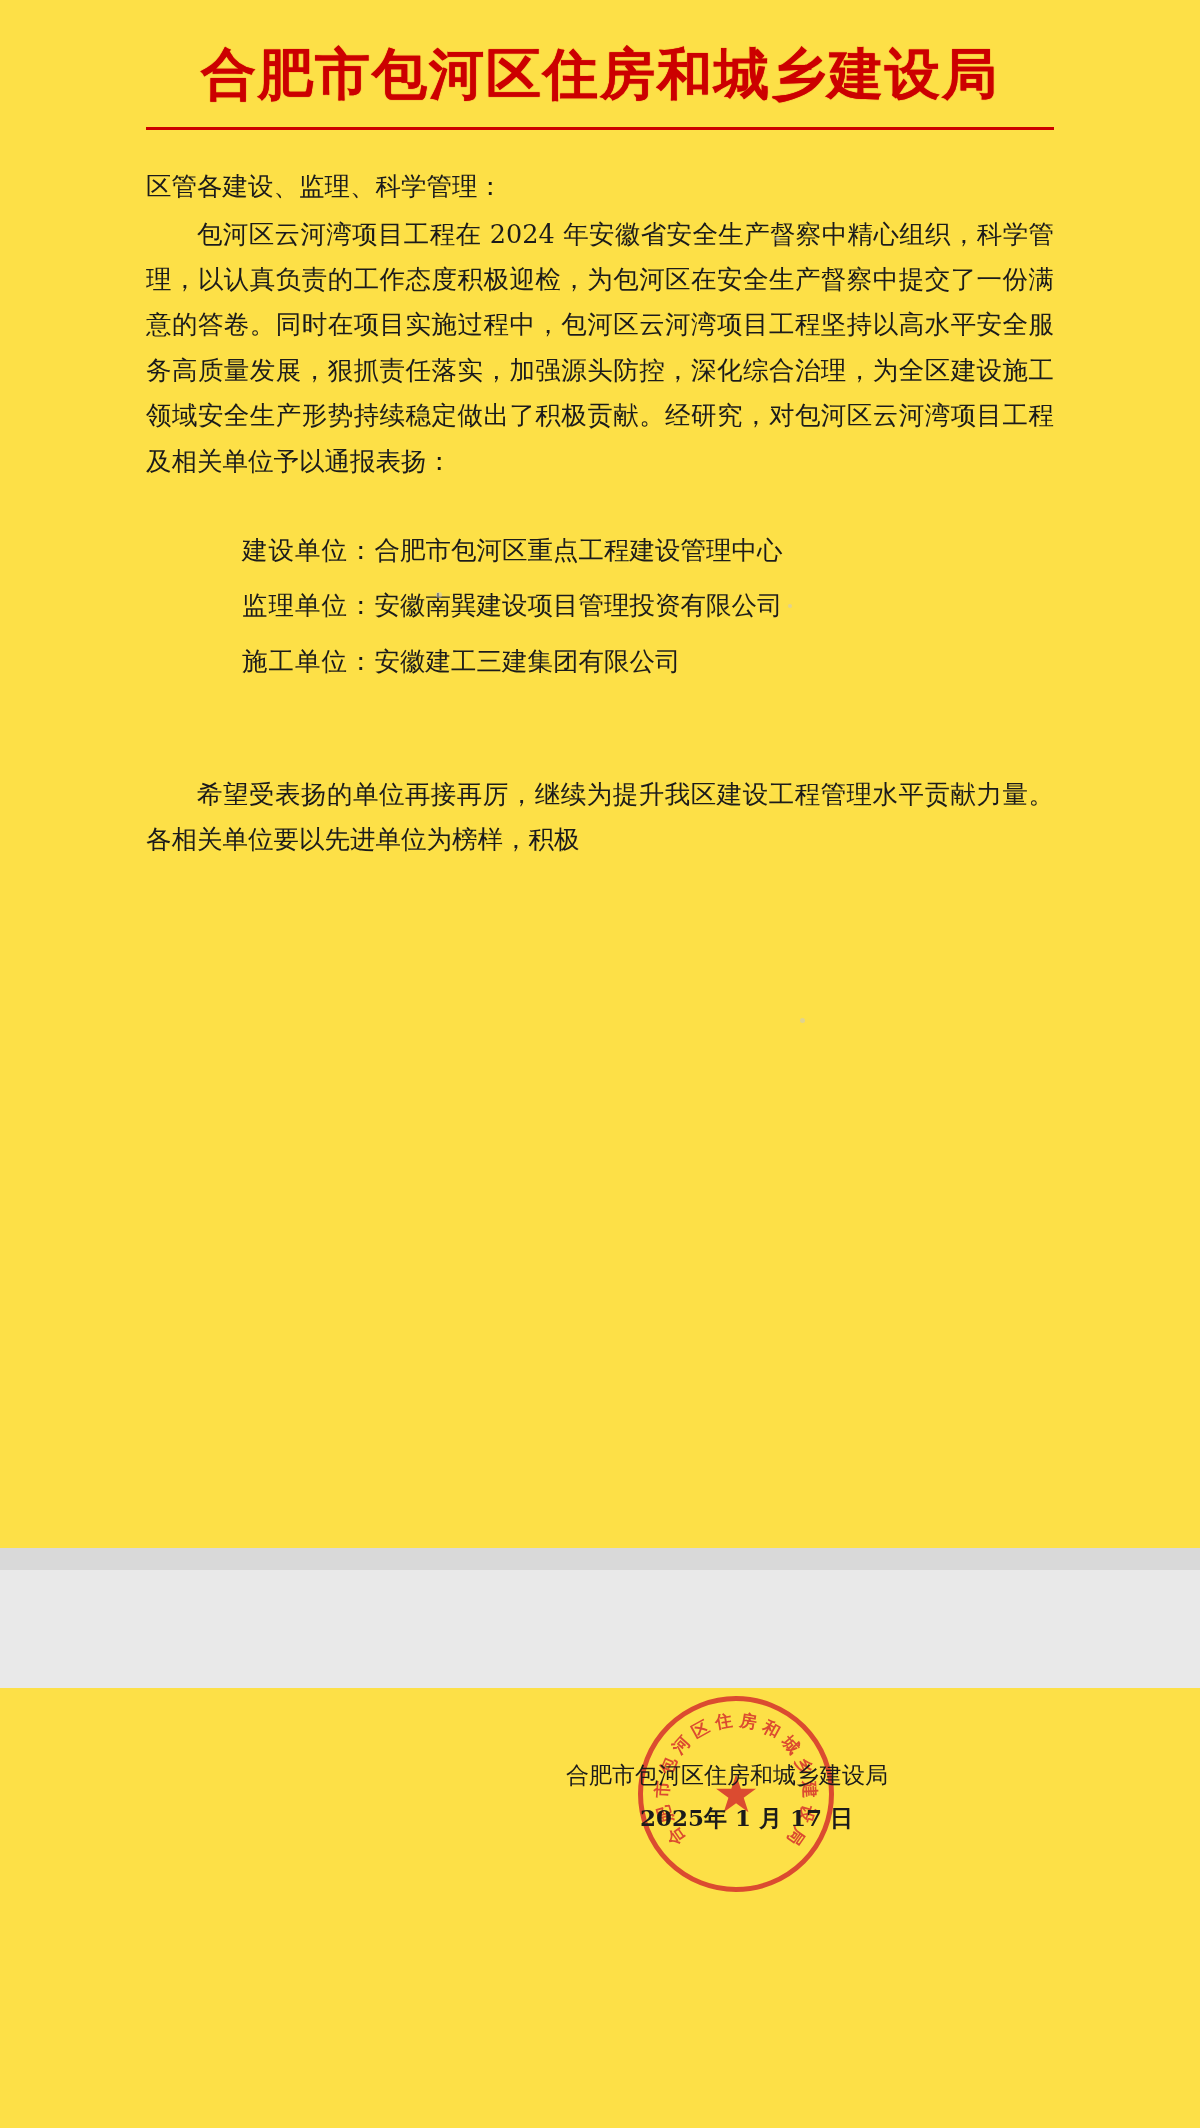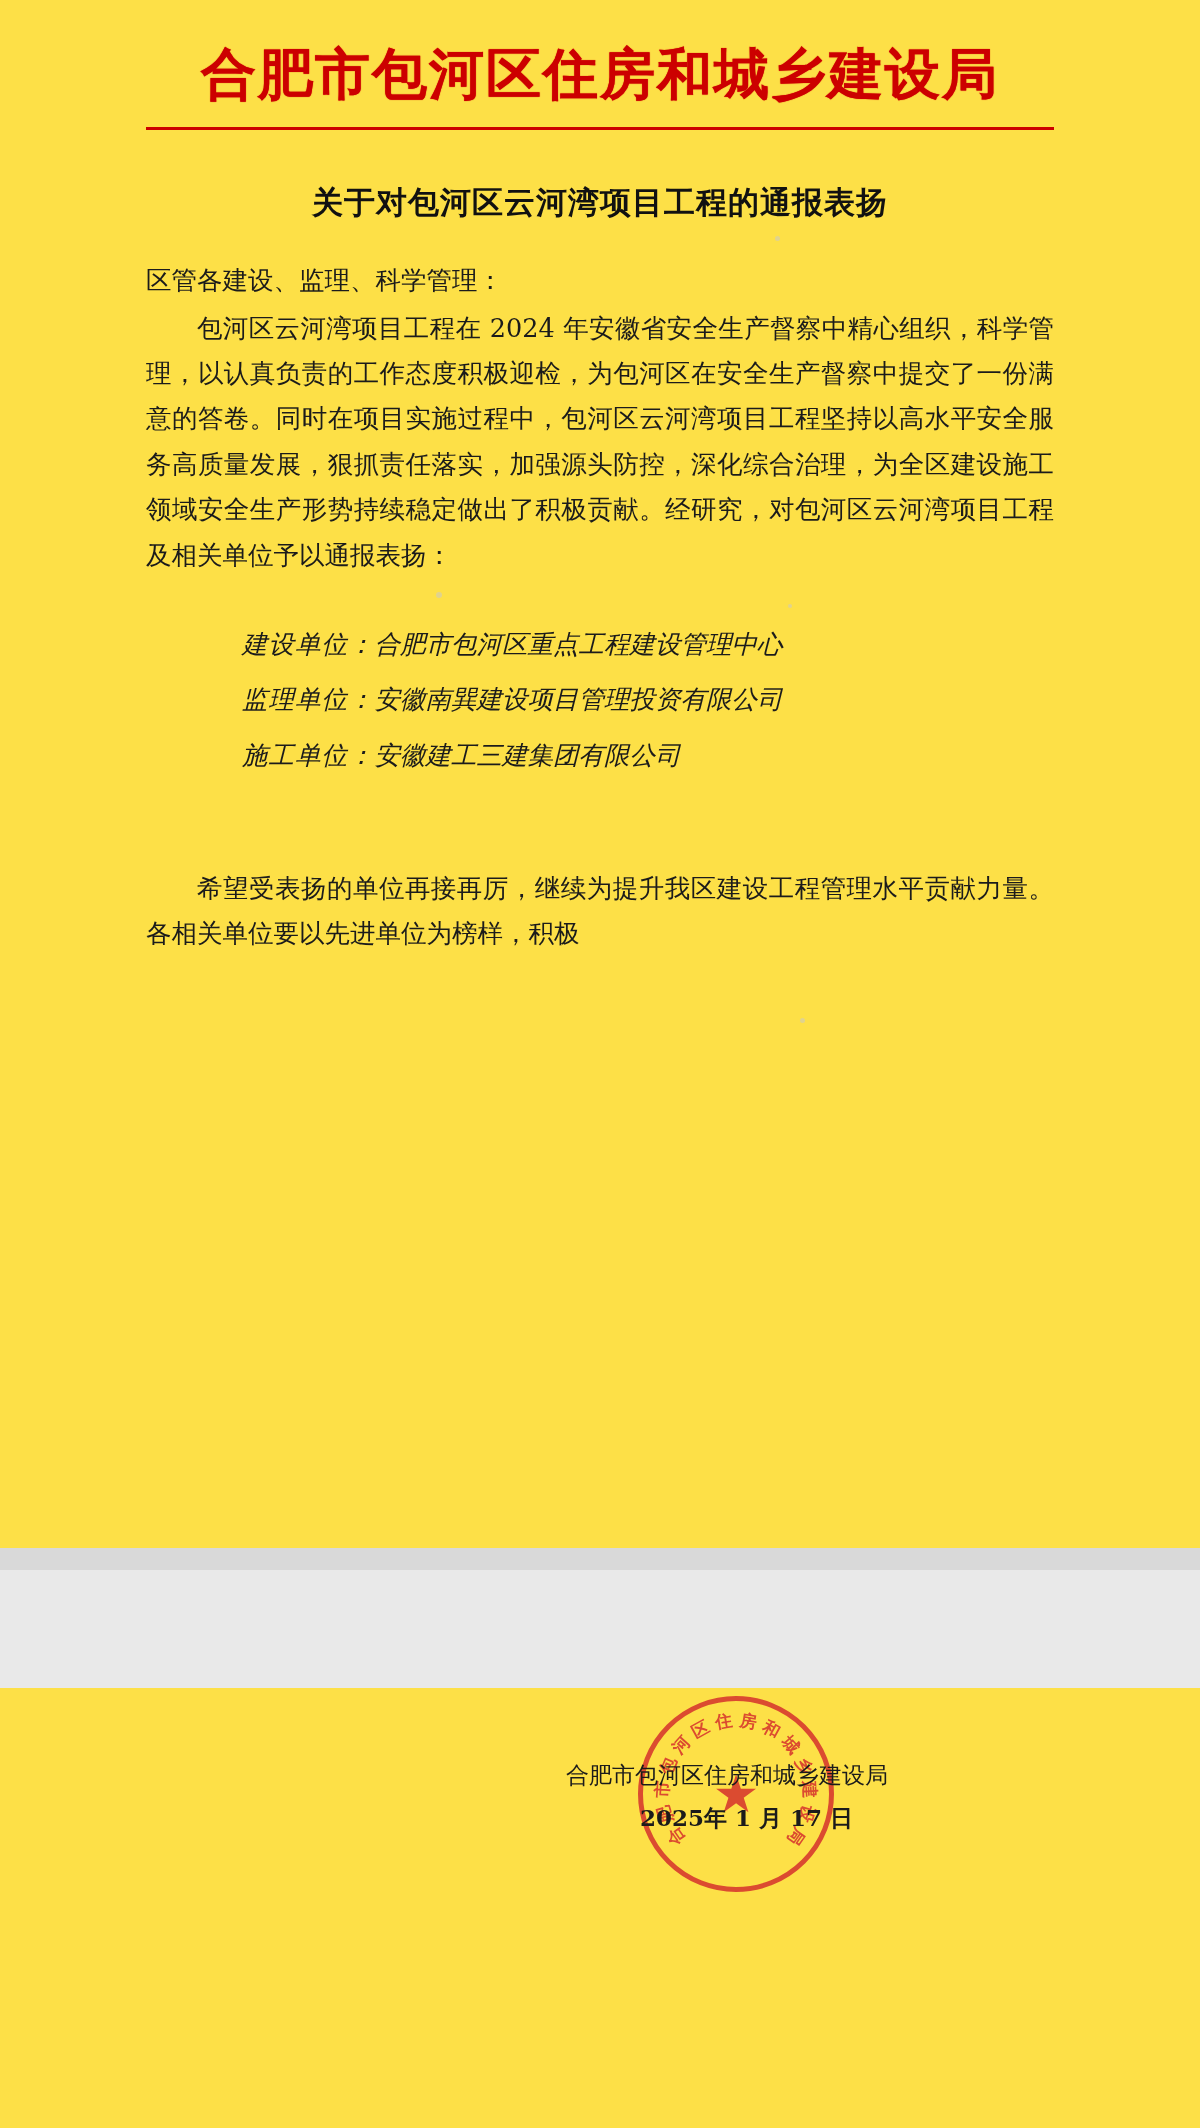--- a/index.html
+++ b/index.html
@@ -82,21 +82,20 @@
   .salutation {
     margin: 0 0 2px 0;
   }
   .para {
     margin: 0;
     text-indent: 2em;
   }
   .unit-list {
     margin: 44px 0 0 0;
     padding: 0 0 0 96px;
-    font-style: italic;
   }
   .unit-line {
     margin: 0 0 10px 0;
     white-space: nowrap;
   }
   .unit-label {
     letter-spacing: 1px;
   }
   .spacer-block {
     height: 78px;
@@ -194,21 +193,20 @@
     <div class="speck" style="left:775px; top:236px; width:5px; height:5px;"></div>
     <div class="speck" style="left:788px; top:604px; width:4px; height:4px;"></div>
     <div class="speck" style="left:436px; top:592px; width:6px; height:6px;"></div>
     <div class="speck" style="left:800px; top:1018px; width:5px; height:5px;"></div>
 
     <div class="letterhead">
       <div class="letterhead-title">合肥市包河区住房和城乡建设局</div>
       <div class="letterhead-rule"></div>
     </div>
 
-    <div class="doc-title">关于对包河区云河湾项目工程的通报表扬</div>
 
     <div class="body-wrap">
       <p class="salutation">区管各建设、监理、科学管理：</p>
       <p class="para">包河区云河湾项目工程在 2024 年安徽省安全生产督察中精心组织，科学管理，以认真负责的工作态度积极迎检，为包河区在安全生产督察中提交了一份满意的答卷。同时在项目实施过程中，包河区云河湾项目工程坚持以高水平安全服务高质量发展，狠抓责任落实，加强源头防控，深化综合治理，为全区建设施工领域安全生产形势持续稳定做出了积极贡献。经研究，对包河区云河湾项目工程及相关单位予以通报表扬：</p>
 
       <div class="unit-list">
         <div class="unit-line">
           <span class="unit-label">建设单位：</span><span>合肥市包河区重点工程建设管理中心</span>
         </div>
         <div class="unit-line">

